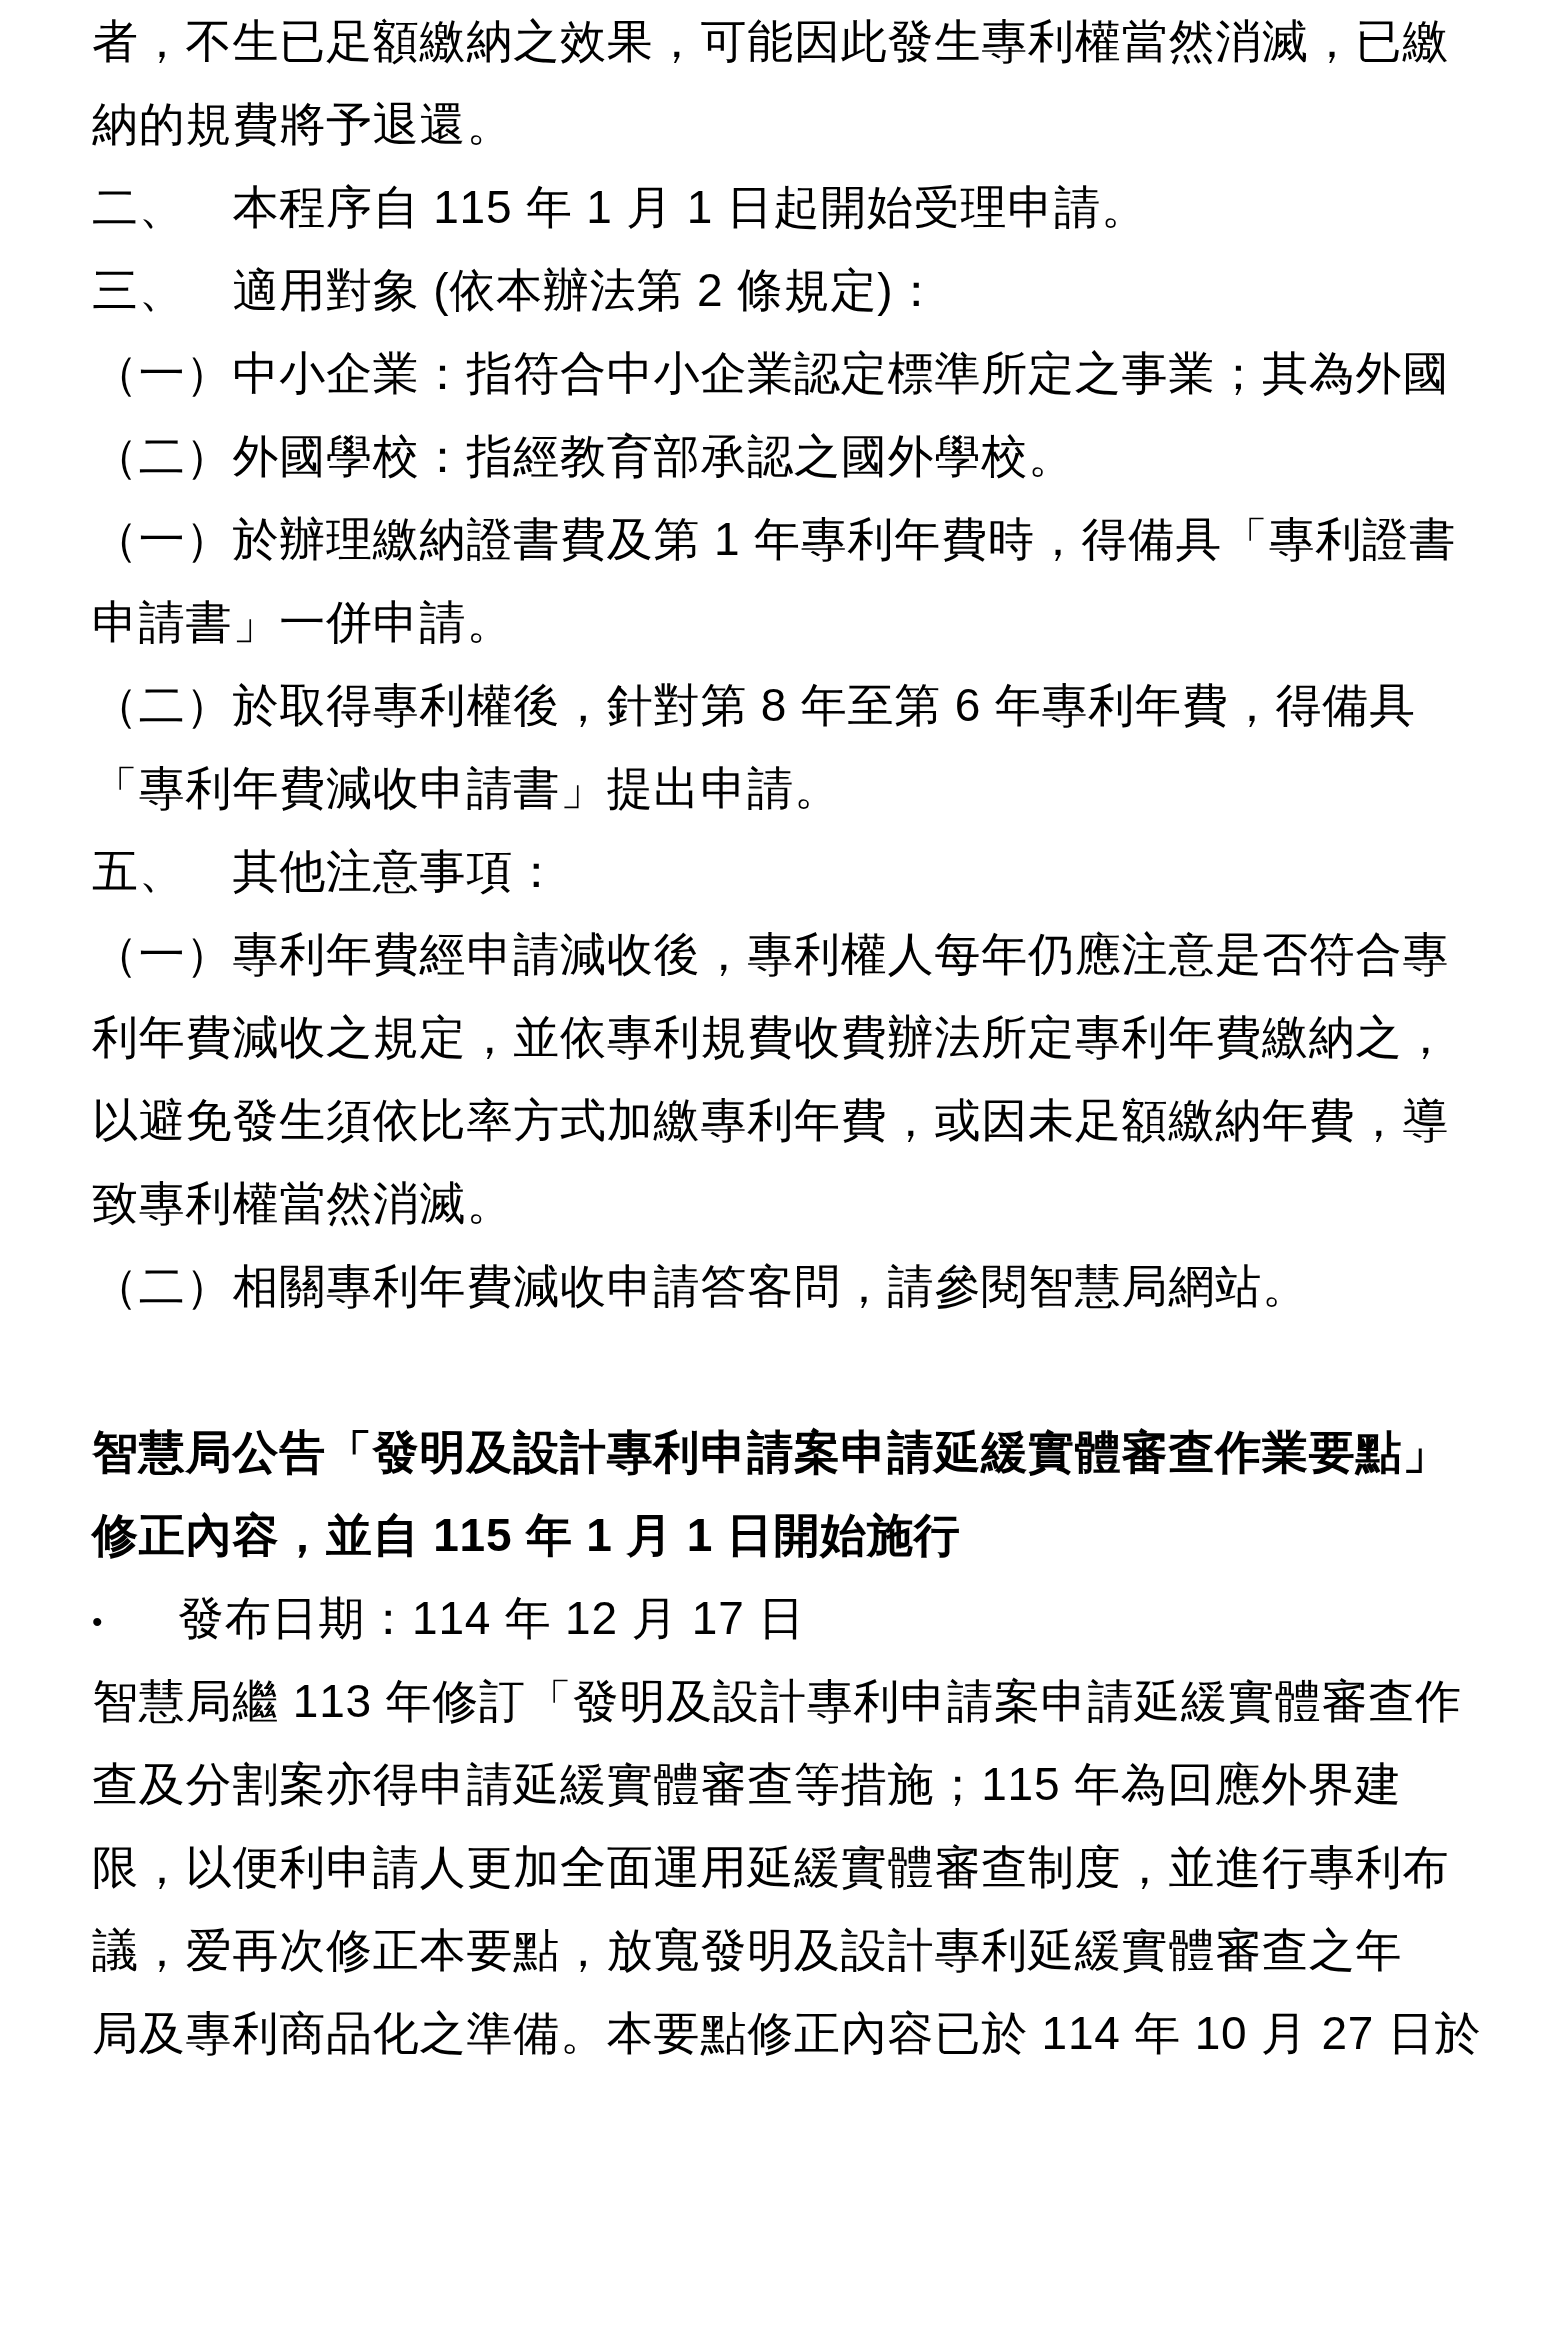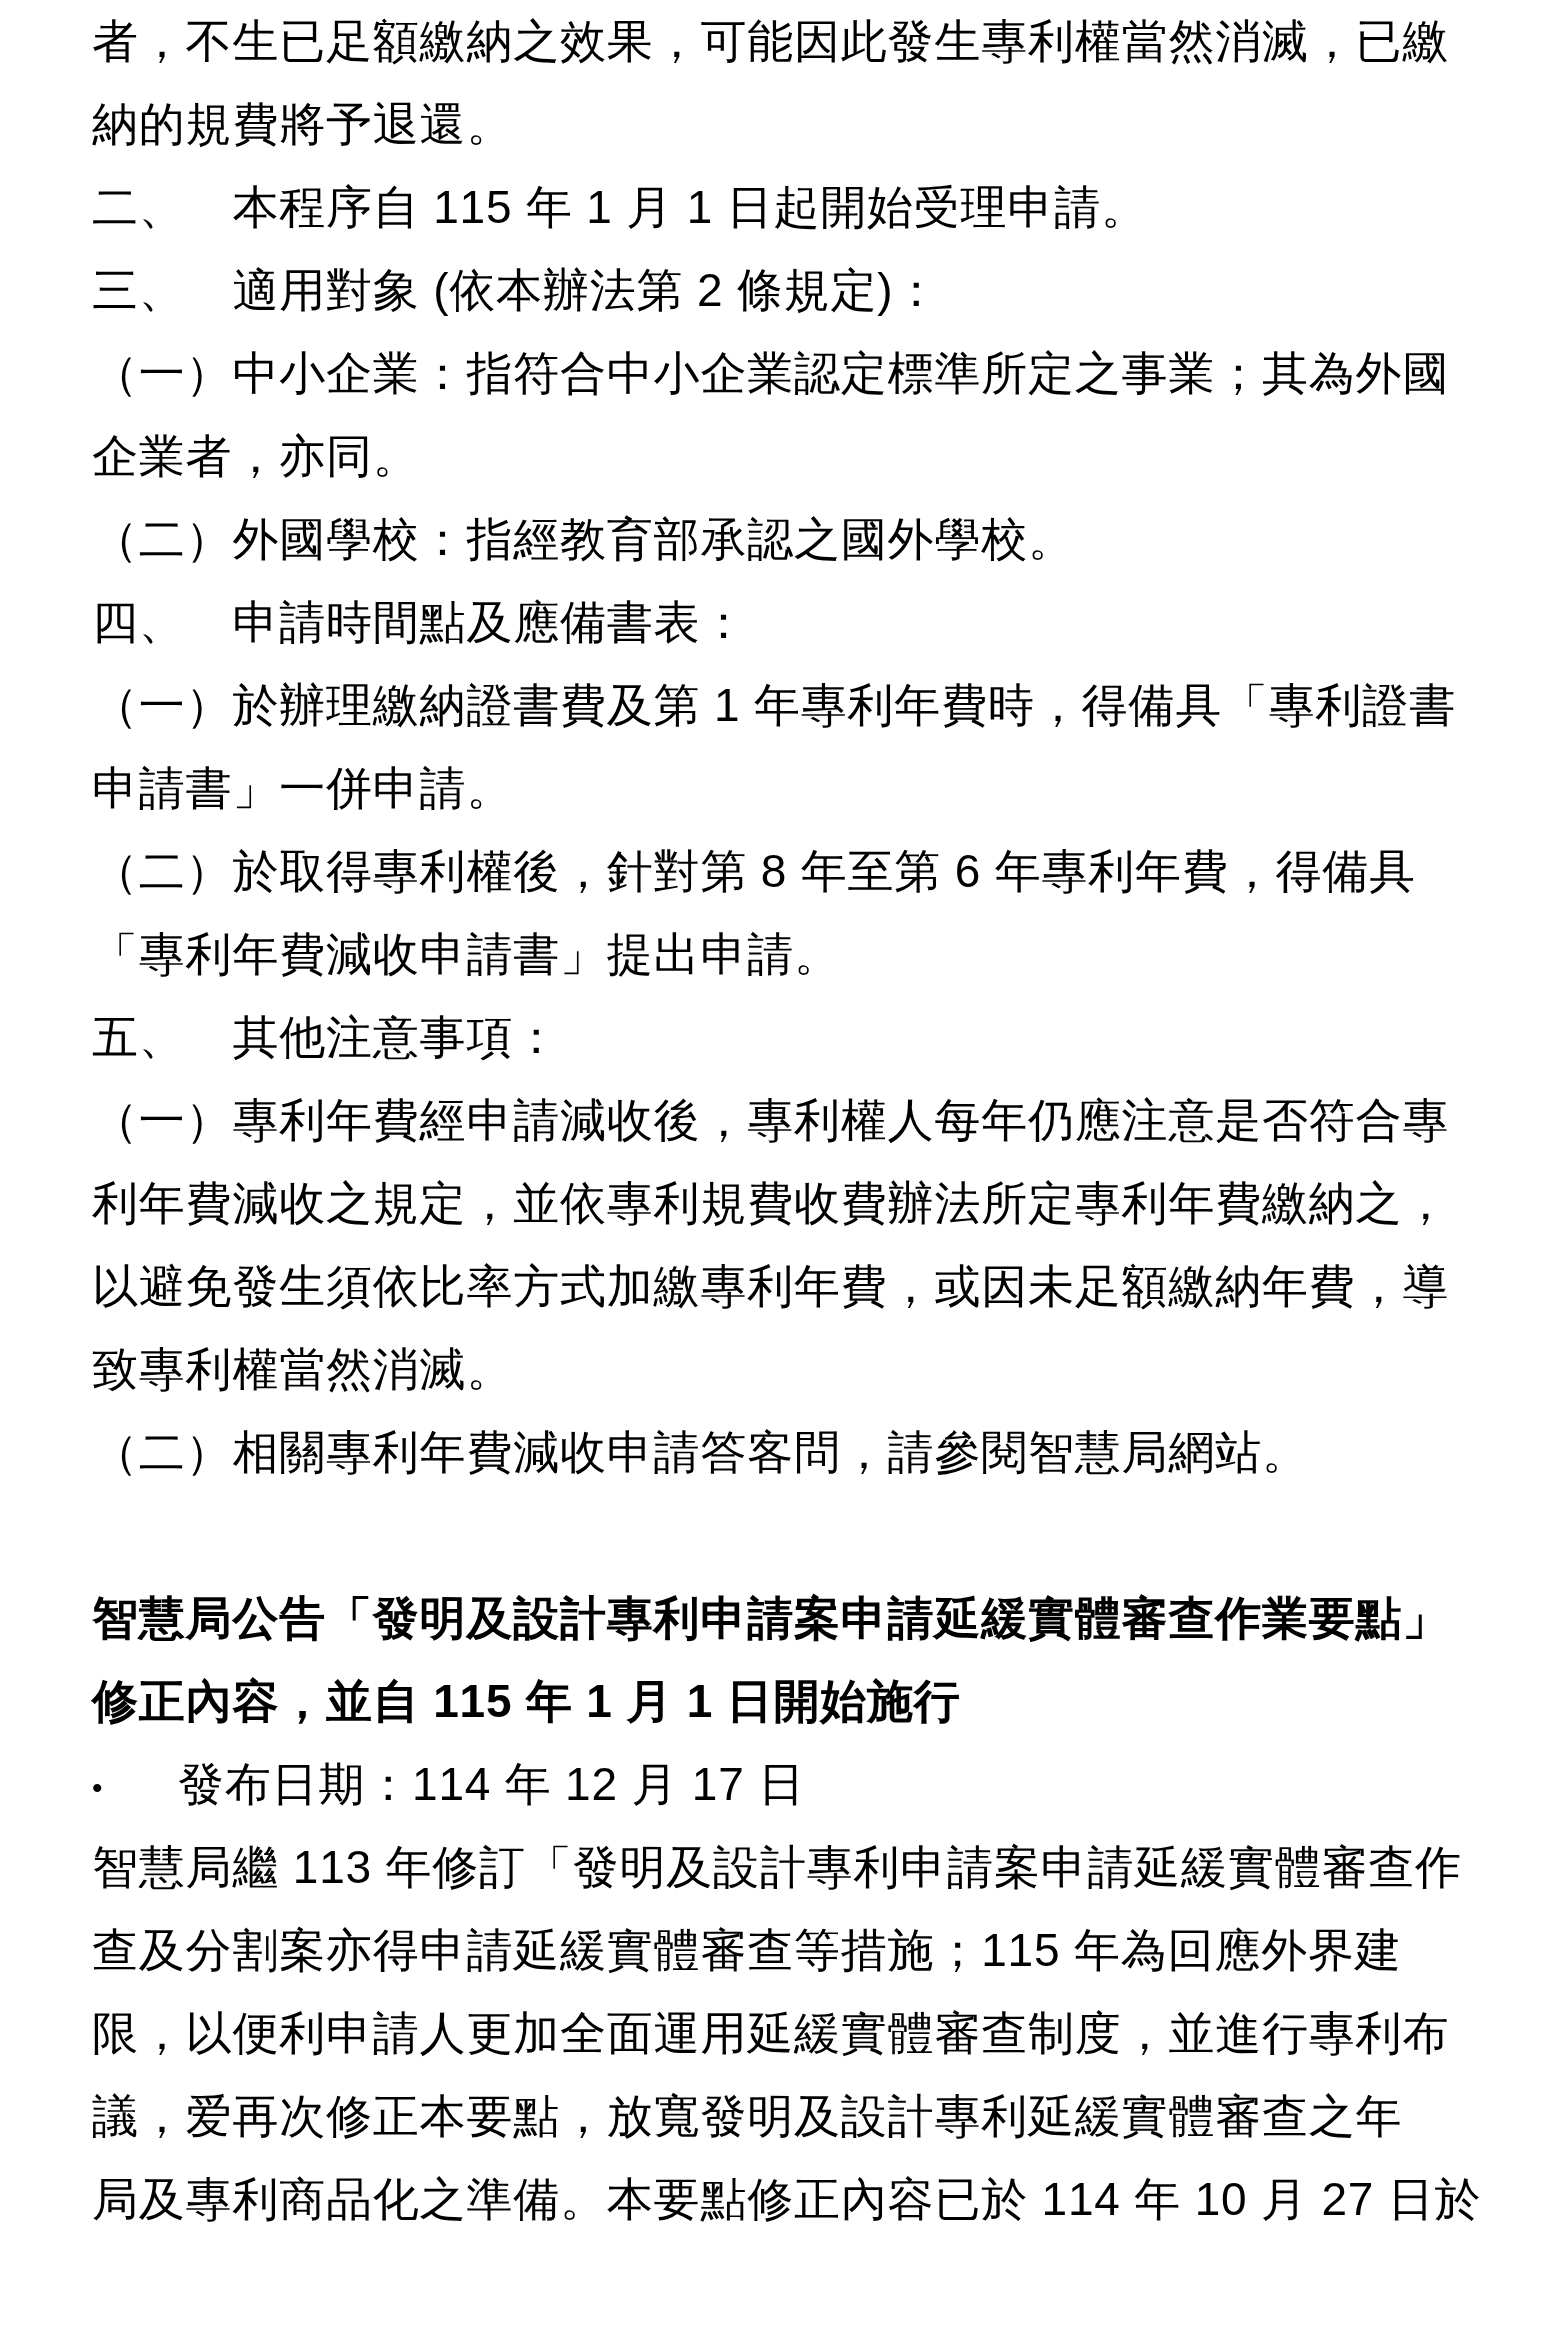--- a/index.html
+++ b/index.html
@@ -46,23 +46,21 @@
 </head>
 <body style="background: rgb(255, 255, 255); color: rgb(0, 0, 0);">
 
 <div class="doc">
   <div id="doc-body">
       <div class="line body">者，不生已足額繳納之效果，可能因此發生專利權當然消滅，已繳</div>
       <div class="line body">納的規費將予退還。</div>
       <div class="line body">二、　本程序自 115 年 1 月 1 日起開始受理申請。</div>
       <div class="line body">三、　適用對象 (依本辦法第 2 條規定)：</div>
       <div class="line body">（一）中小企業：指符合中小企業認定標準所定之事業；其為外國</div>
-      <div class="line body">企業者，亦同。</div>
       <div class="line body">（二）外國學校：指經教育部承認之國外學校。</div>
-      <div class="line body">四、　申請時間點及應備書表：</div>
       <div class="line body">（一）於辦理繳納證書費及第 1 年專利年費時，得備具「專利證書</div>
       <div class="line body">申請書」一併申請。</div>
       <div class="line body">（二）於取得專利權後，針對第 8 年至第 6 年專利年費，得備具</div>
       <div class="line body">「專利年費減收申請書」提出申請。</div>
       <div class="line body">五、　其他注意事項：</div>
       <div class="line body">（一）專利年費經申請減收後，專利權人每年仍應注意是否符合專</div>
       <div class="line body">利年費減收之規定，並依專利規費收費辦法所定專利年費繳納之，</div>
       <div class="line body">以避免發生須依比率方式加繳專利年費，或因未足額繳納年費，導</div>
       <div class="line body">致專利權當然消滅。</div>
       <div class="line body">（二）相關專利年費減收申請答客問，請參閱智慧局網站。</div>

